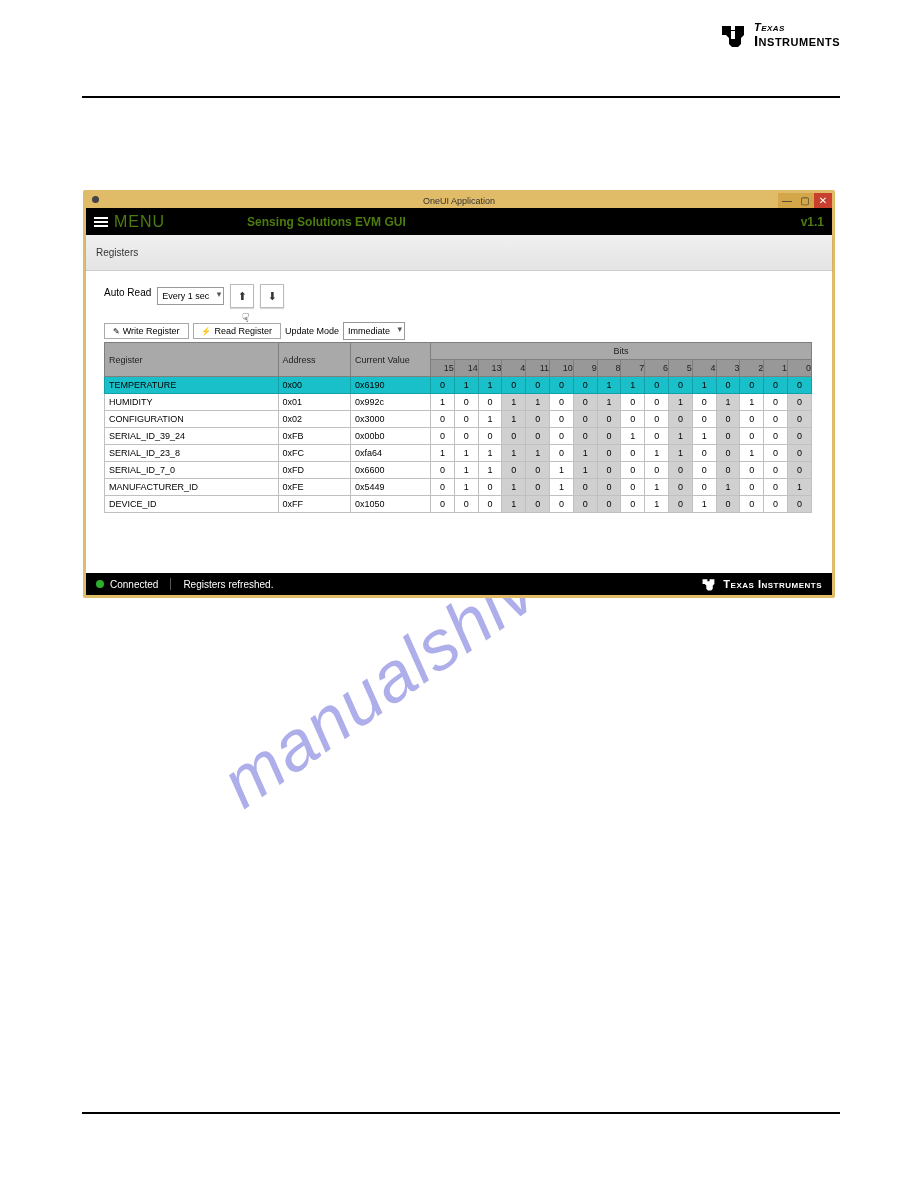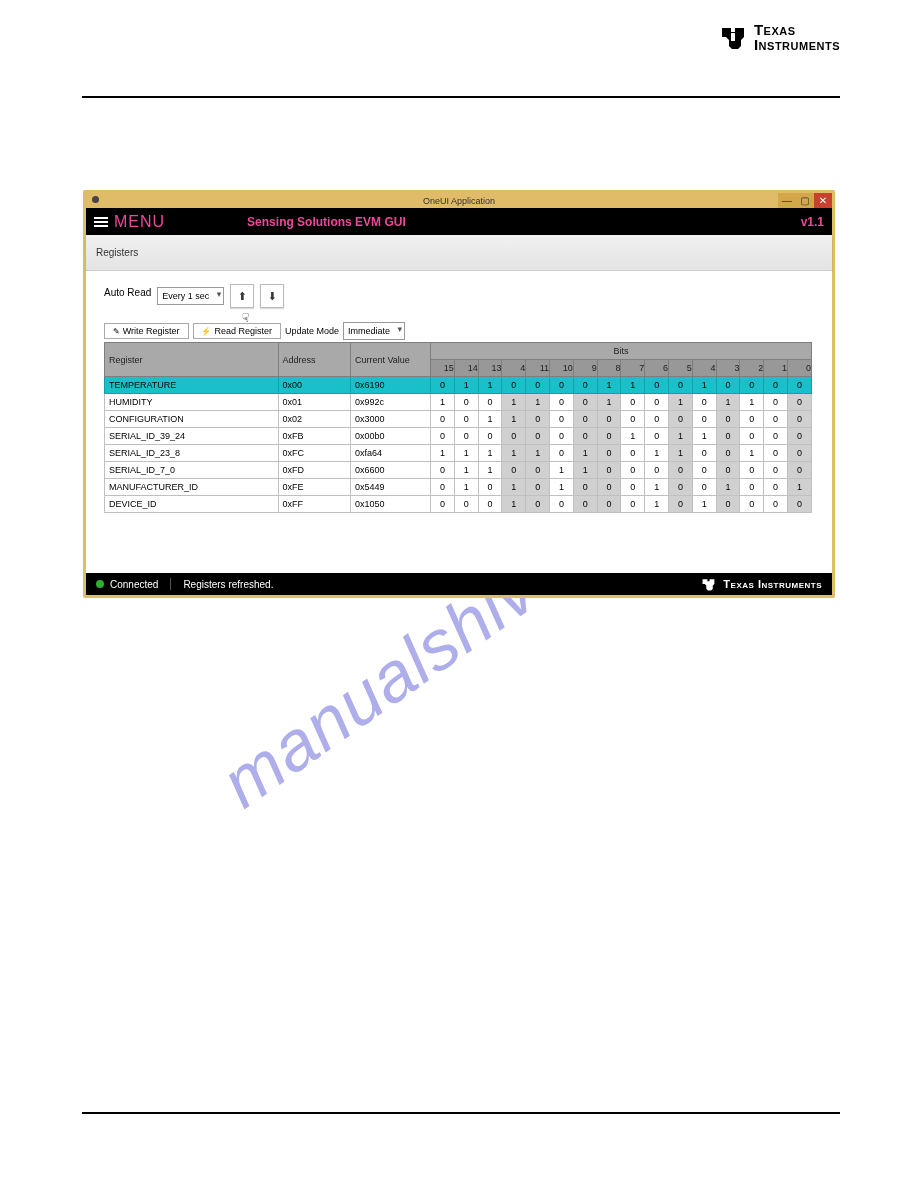--- a/index.html
+++ b/index.html
@@ -1,20 +1,20 @@
 <!DOCTYPE html>
 <html><head>
 <meta charset="utf-8">
 <style>
   html, body { margin:0; padding:0; background:#fff; font-family: Arial, Helvetica, sans-serif; }
   .page { width:918px; height:1188px; position:relative; }
   .logo-top { position:absolute; top:22px; right:78px; display:flex; align-items:center; gap:6px; font-weight:bold; }
   .logo-top .brand-text { display:flex; flex-direction:column; line-height:1; }
   .logo-top .brand-text span { letter-spacing:0.5px; }
-  .brand-t { font-size:15px; font-variant:small-caps; }
+  .brand-t { font-size:11px; font-variant:small-caps;font-style:italic; }
   .brand-i { font-size:15px; font-variant:small-caps; }
   .hr { position:absolute; left:82px; right:78px; height:2px; background:#000; }
   .hr.top { top:96px; }
   .hr.bottom { top:1112px; }
 
   .watermark {
     position:absolute;
     left:50%; top:53%;
     transform: translate(-50%, -50%) rotate(-35deg);
     font-size:70px;
@@ -28,21 +28,21 @@
 
   .app { position:absolute; left:83px; top:190px; width:752px; border:3px solid #e0bb68; border-radius:2px; box-sizing:border-box; }
   .titlebar { background:#e0bb68; height:15px; display:flex; align-items:center; justify-content:center; position:relative; font-size:9px; color:#333; }
   .titlebar .wintitle { margin:0 auto; }
   .winbuttons { position:absolute; right:0; top:0; bottom:0; display:flex; }
   .winbuttons div { width:18px; display:flex; align-items:center; justify-content:center; font-size:10px; }
   .winbuttons .min, .winbuttons .max { background:#d3a64a; color:#333; }
   .winbuttons .close { background:#c8412e; color:#fff; }
   .dot-left { position:absolute; left:6px; top:3px; width:7px; height:7px; background:#444; border-radius:50%; }
 
-  .blackbar { background:#000; color:#ec4899; height:27px; display:flex; align-items:center; padding:0 8px; }
+  .blackbar { background:#000; color:#4d7c0f; height:27px; display:flex; align-items:center; padding:0 8px; }
   .hamburger { display:flex; flex-direction:column; gap:2px; margin-right:6px; }
   .hamburger span { display:block; width:14px; height:2px; background:#fff; }
   .menulabel { font-size:16px; font-weight:300; letter-spacing:1px; }
   .apptitle { margin-left:82px; font-size:12px; font-weight:bold; }
   .version { margin-left:auto; font-size:12px; font-weight:bold; }
 
   .subbar { background:linear-gradient(#f0f0f0,#e4e4e4); border-bottom:1px solid #ccc; font-size:10px; color:#333; padding:12px 10px; box-shadow: 0 1px 2px rgba(0,0,0,0.12); }
 
   .body { background:#fff; padding:16px 20px 6px 18px; }
   .autorow { display:flex; align-items:flex-start; gap:6px; font-size:10px; margin-bottom:14px; position:relative; }

